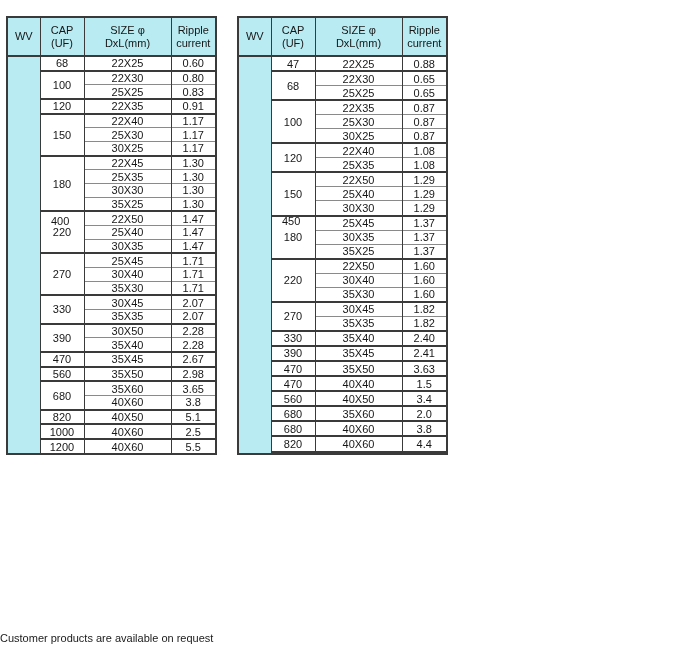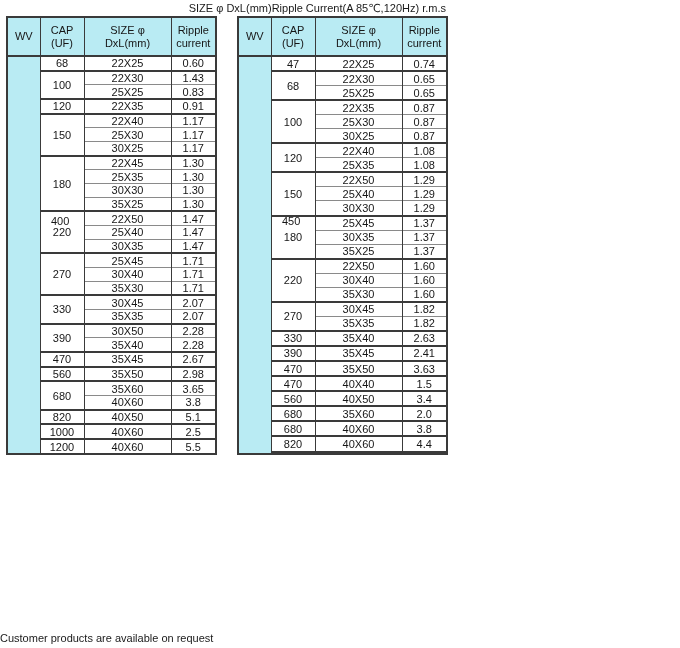--- a/index.html
+++ b/index.html
@@ -65,21 +65,20 @@
   }
   table.spec tr.sub td{
     border-top:1px solid var(--subline,#8a8a8a);
   }
 </style>
 </head>
 <body>
 
 <div class="page" style="--accent: #b9ebf3; --line: #3a3a3a; --subline: #8a8a8a;">
 
-  <div class="title">SIZE φ DxL(mm)Ripple Current(A 85℃,120Hz) r.m.s</div>
 
   <table class="spec" id="table-0">
     <colgroup>
       <col style="width:33px">
         <col style="width:44px">
         <col style="width:87px">
         <col style="width:45px">
     </colgroup>
     <thead>
       <tr>
@@ -97,21 +96,21 @@
           <td rowspan="28" class="wv">
             <span class="wv-label">400</span>
           </td>
           <td rowspan="1">68</td>
           <td>22X25</td>
           <td>0.60</td>
         </tr>
         <tr>
           <td rowspan="2">100</td>
           <td>22X30</td>
-          <td>1.43</td>
+          <td>0.80</td>
         </tr>
         <tr class="sub">
           <td>25X25</td>
           <td>0.83</td>
         </tr>
         <tr>
           <td rowspan="1">120</td>
           <td>22X35</td>
           <td>0.91</td>
         </tr>
@@ -244,21 +243,21 @@
 current</th>
       </tr>
     </thead>
     <tbody>
         <tr>
           <td rowspan="28" class="wv">
             <span class="wv-label">450</span>
           </td>
           <td rowspan="1">47</td>
           <td>22X25</td>
-          <td>0.74</td>
+          <td>0.88</td>
         </tr>
         <tr>
           <td rowspan="2">68</td>
           <td>22X30</td>
           <td>0.65</td>
         </tr>
         <tr class="sub">
           <td>25X25</td>
           <td>0.65</td>
         </tr>
@@ -328,21 +327,21 @@
           <td>30X45</td>
           <td>1.82</td>
         </tr>
         <tr class="sub">
           <td>35X35</td>
           <td>1.82</td>
         </tr>
         <tr>
           <td rowspan="1">330</td>
           <td>35X40</td>
-          <td>2.63</td>
+          <td>2.40</td>
         </tr>
         <tr>
           <td rowspan="1">390</td>
           <td>35X45</td>
           <td>2.41</td>
         </tr>
         <tr>
           <td rowspan="1">470</td>
           <td>35X50</td>
           <td>3.63</td>

